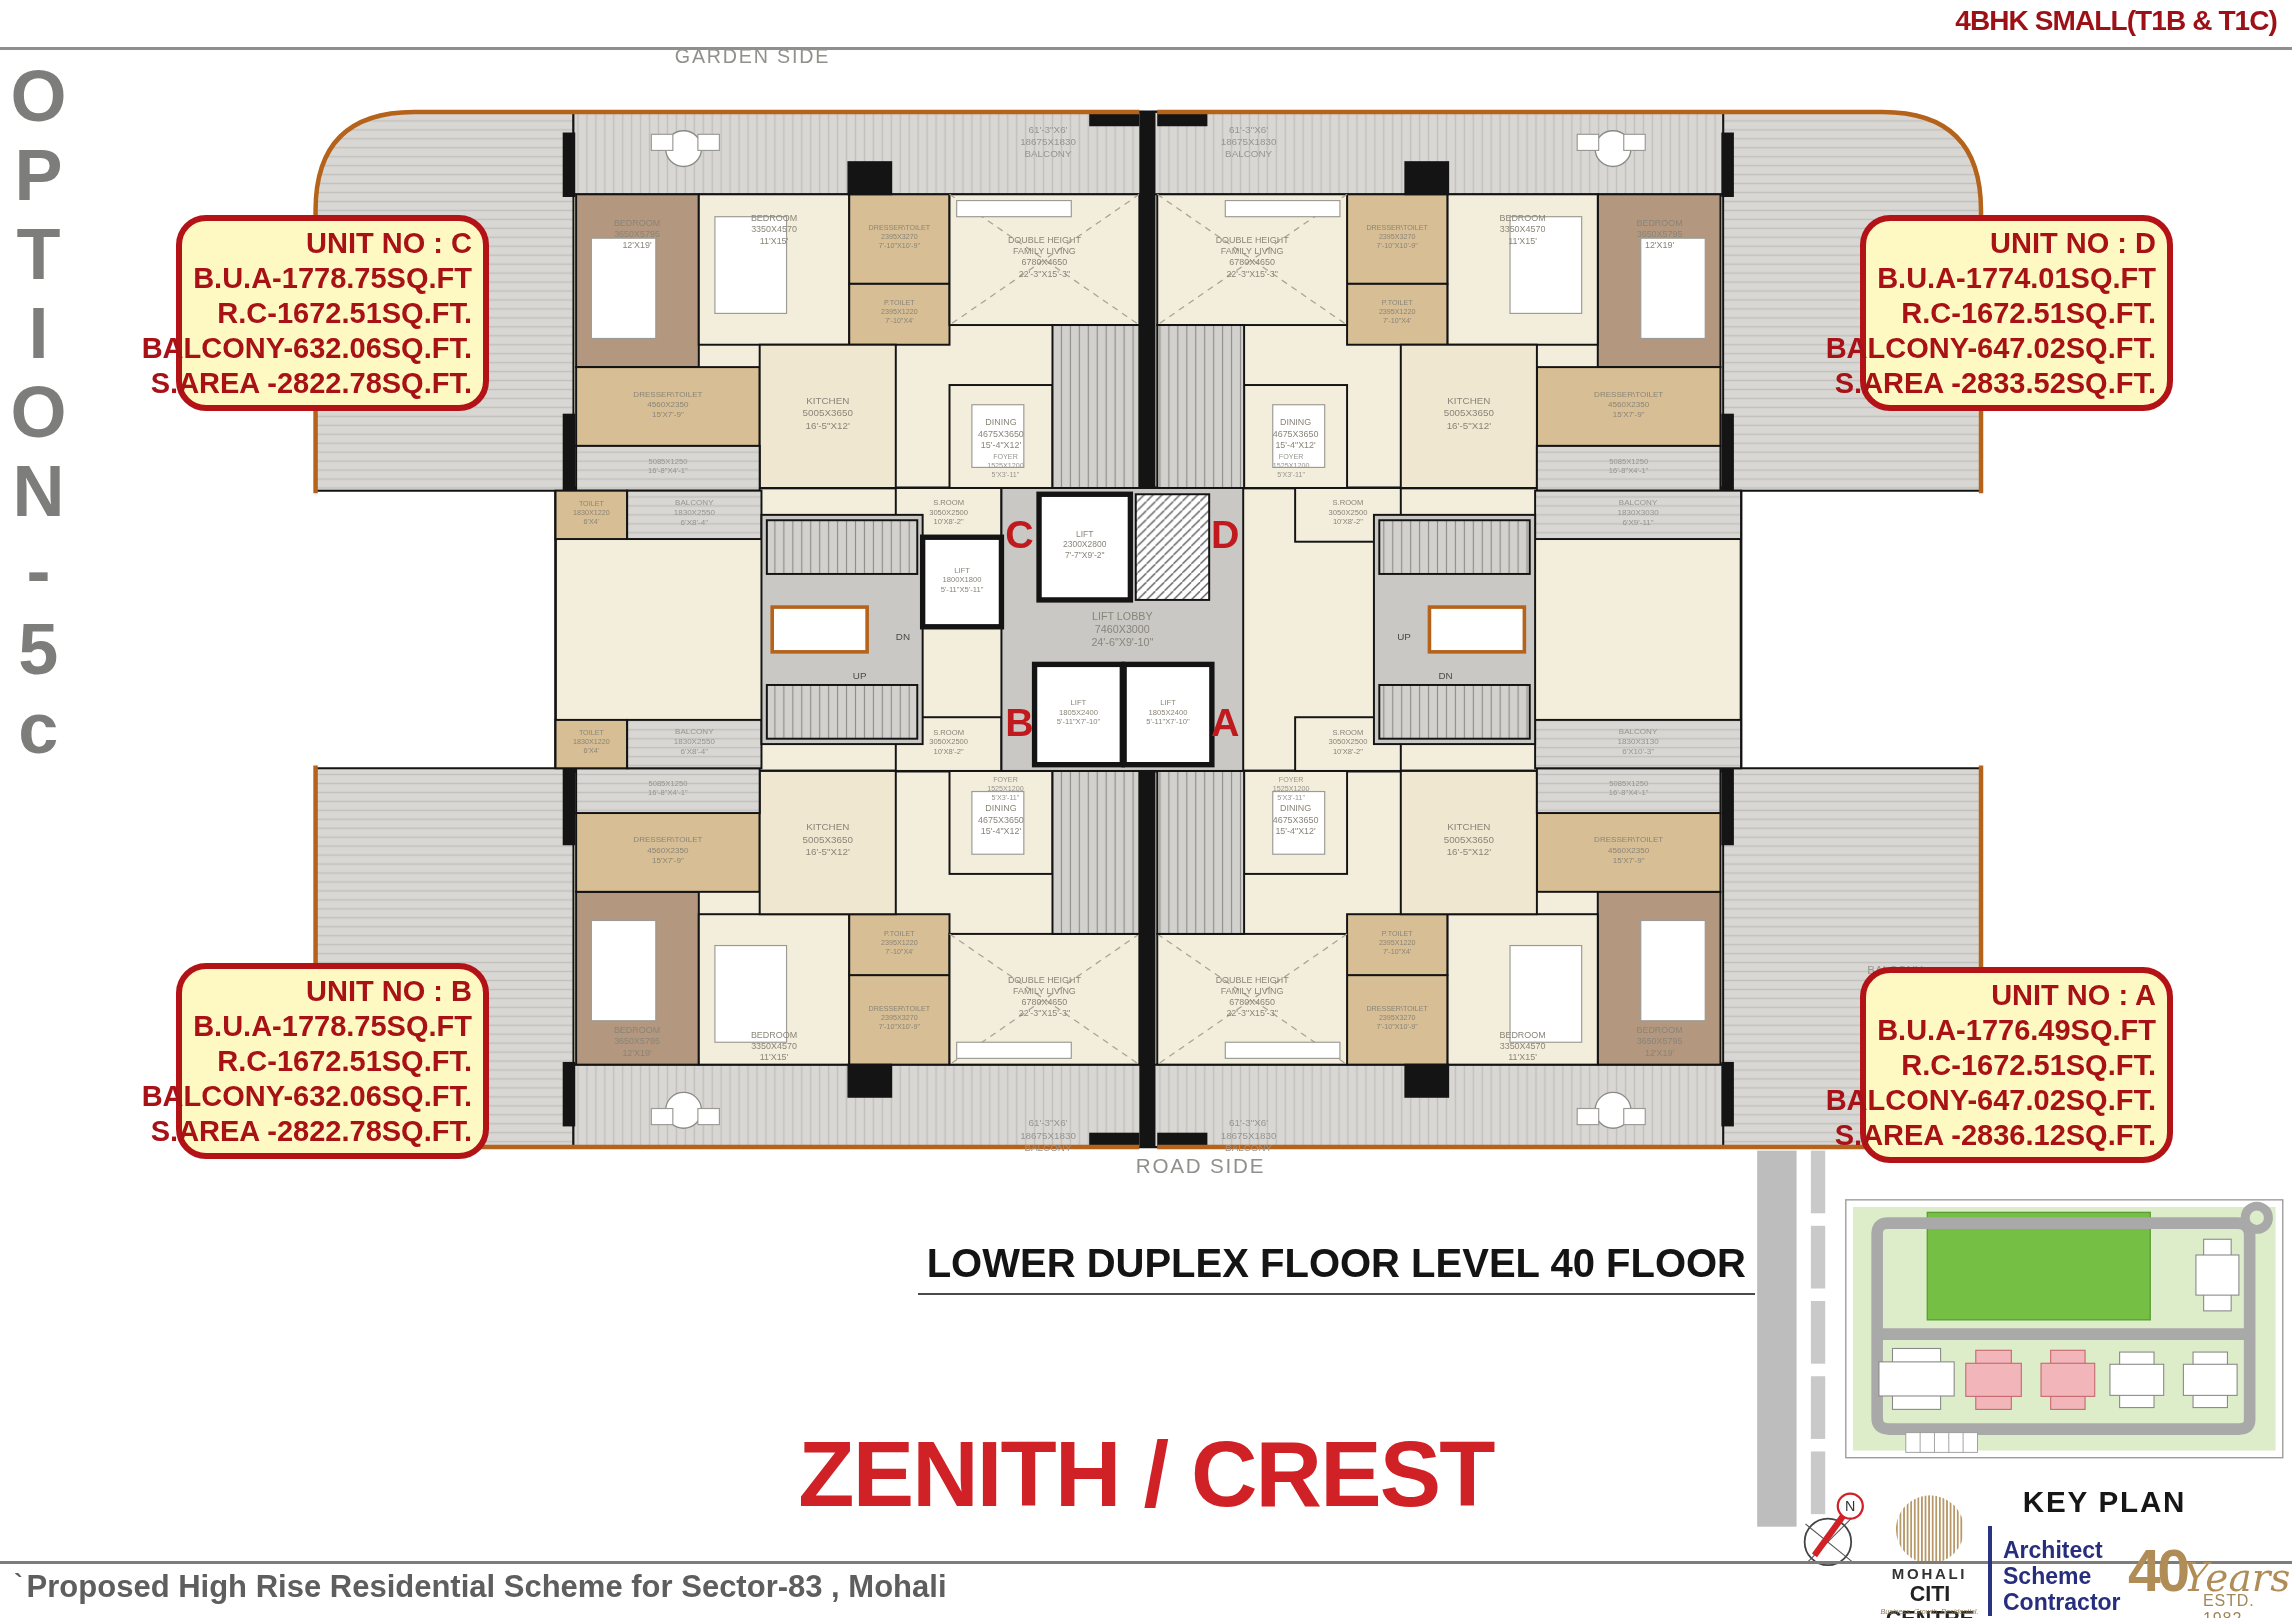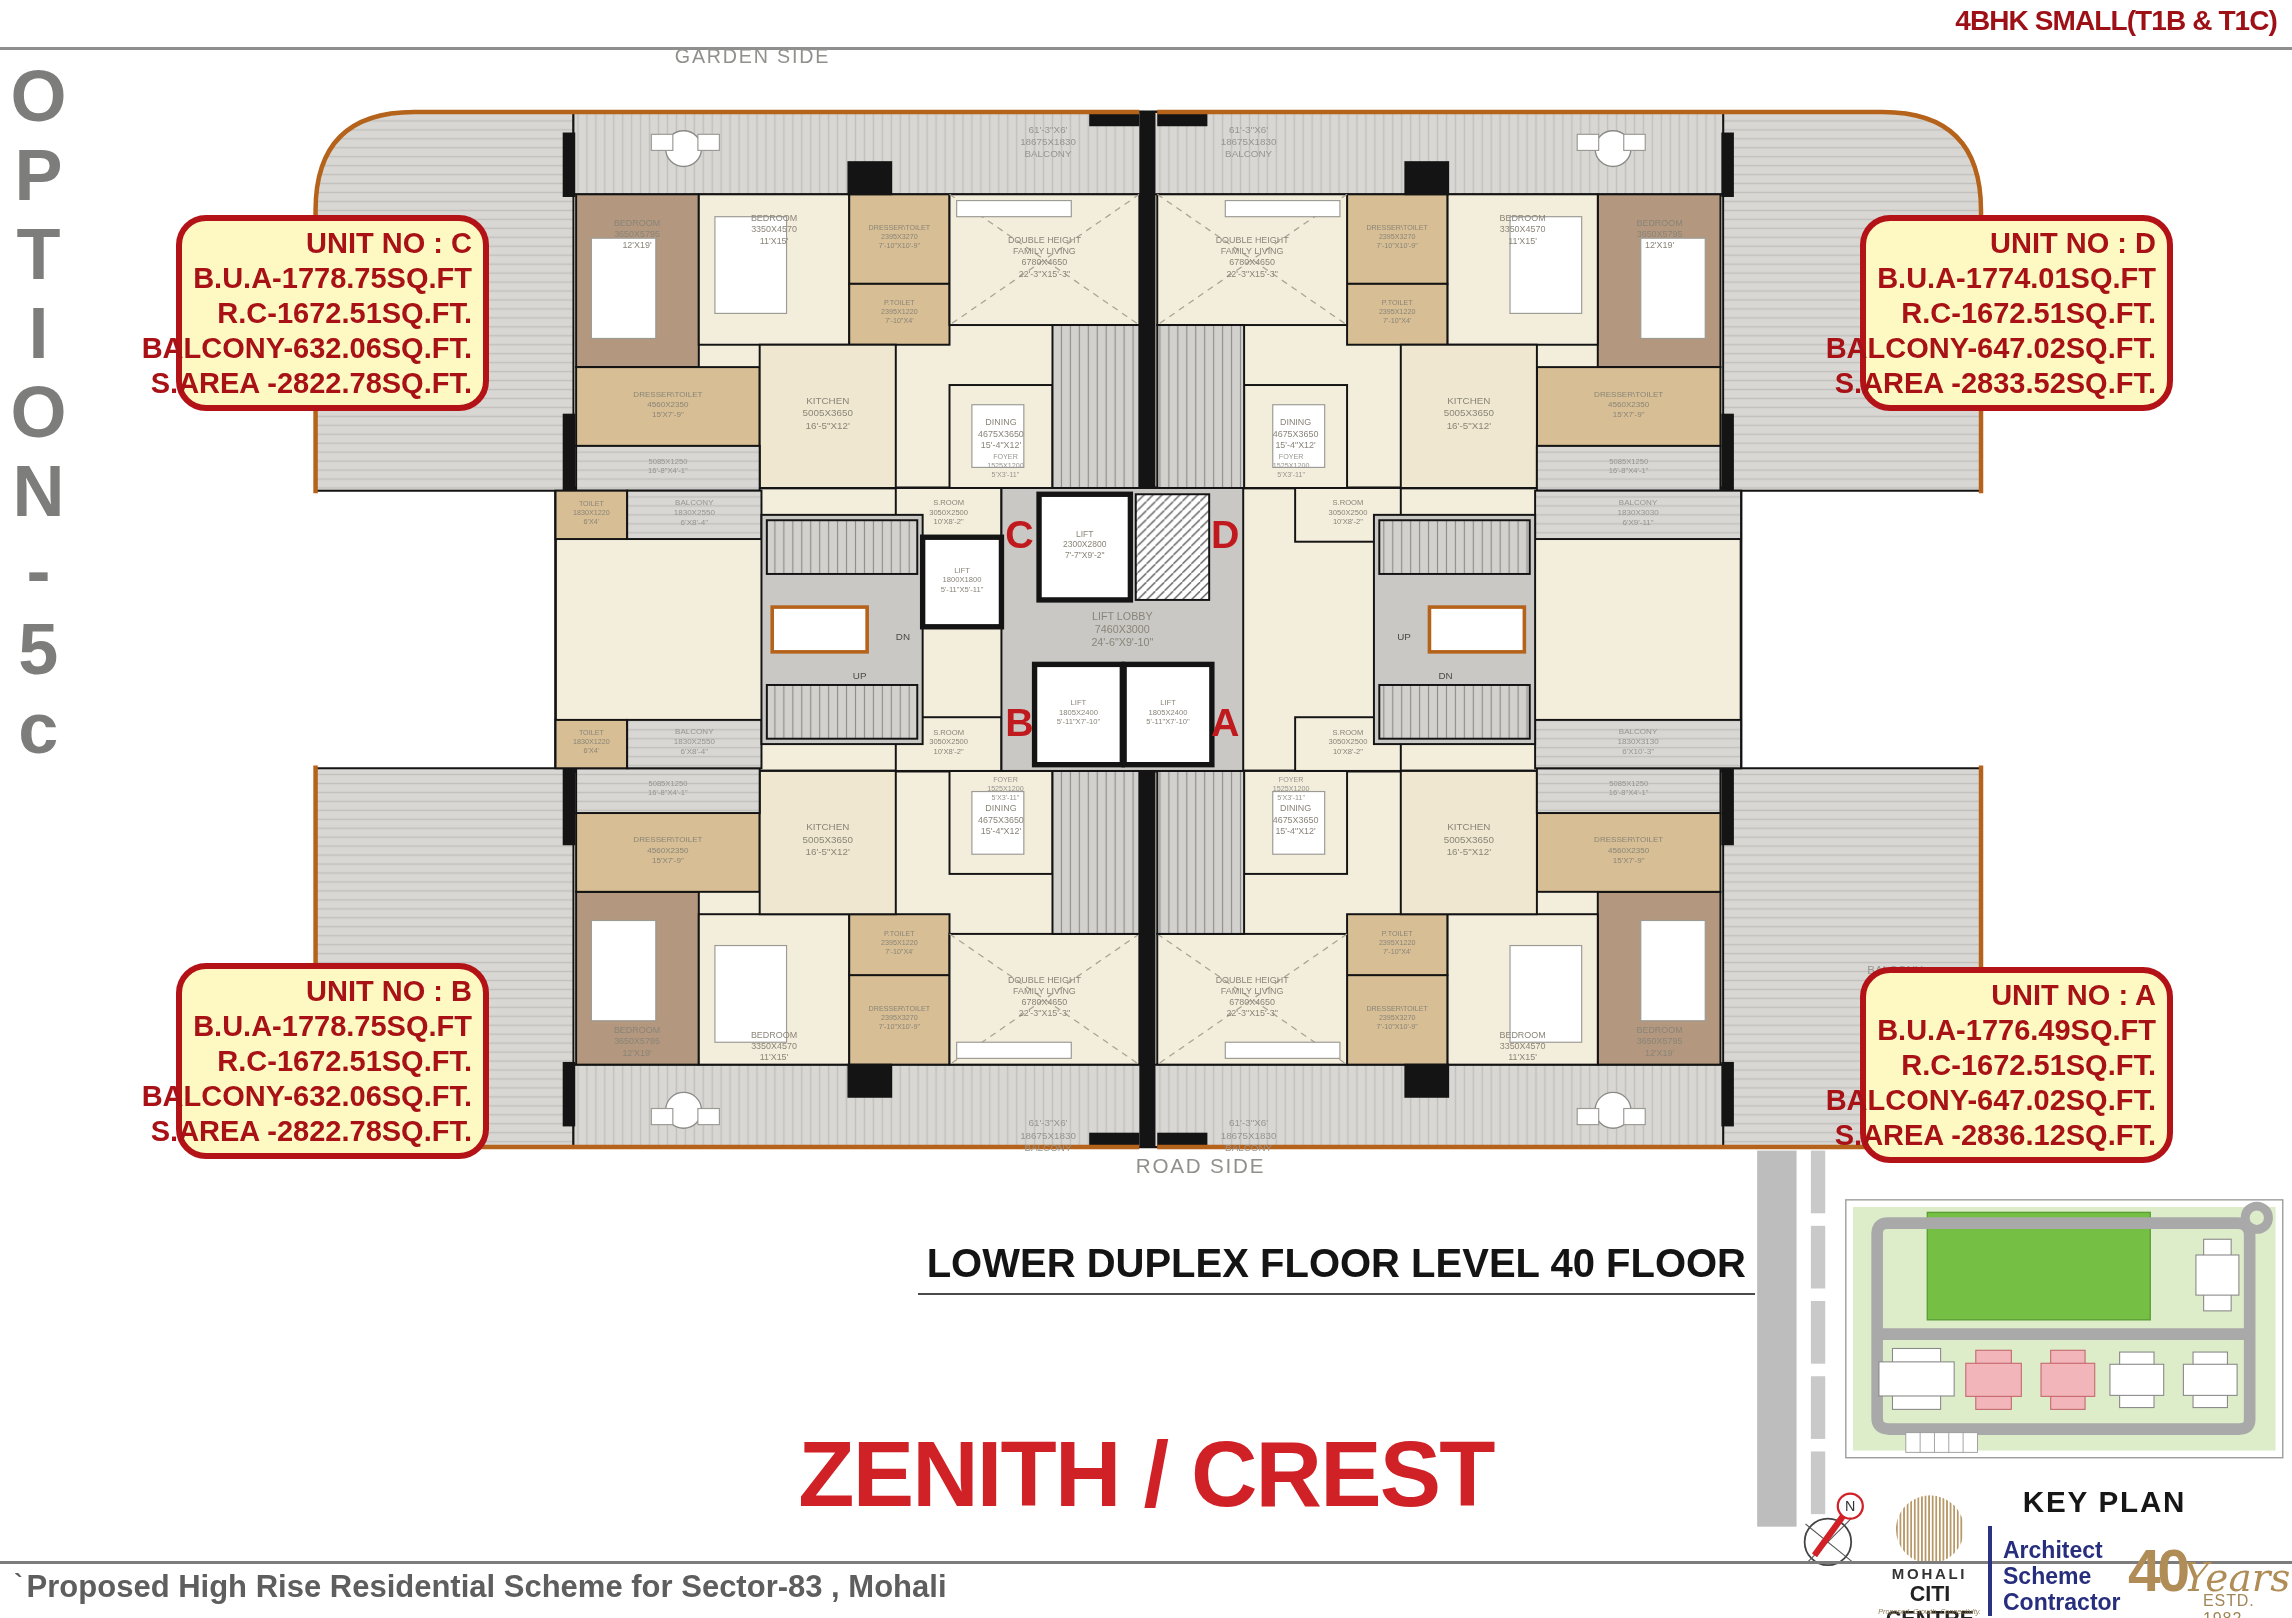--- a/index.html
+++ b/index.html
@@ -375,14 +375,14 @@
 <div class="abs architect">
   <div>Architect</div>
   <div>Scheme</div>
   <div>Contractor</div>
 </div>
 <div class="abs y40">40</div>
 <div class="abs yscript">Years</div>
 <div class="abs yestd">ESTD. 1982</div>
 <div class="abs mcc1">MOHALI</div>
 <div class="abs mcc2">CITI CENTRE</div>
-<div class="abs mcc3">Proposed. Growth. Connectivity.</div>
+<div class="abs mcc3">Business. Growth. Residential.</div>
 
 
 </body></html>

